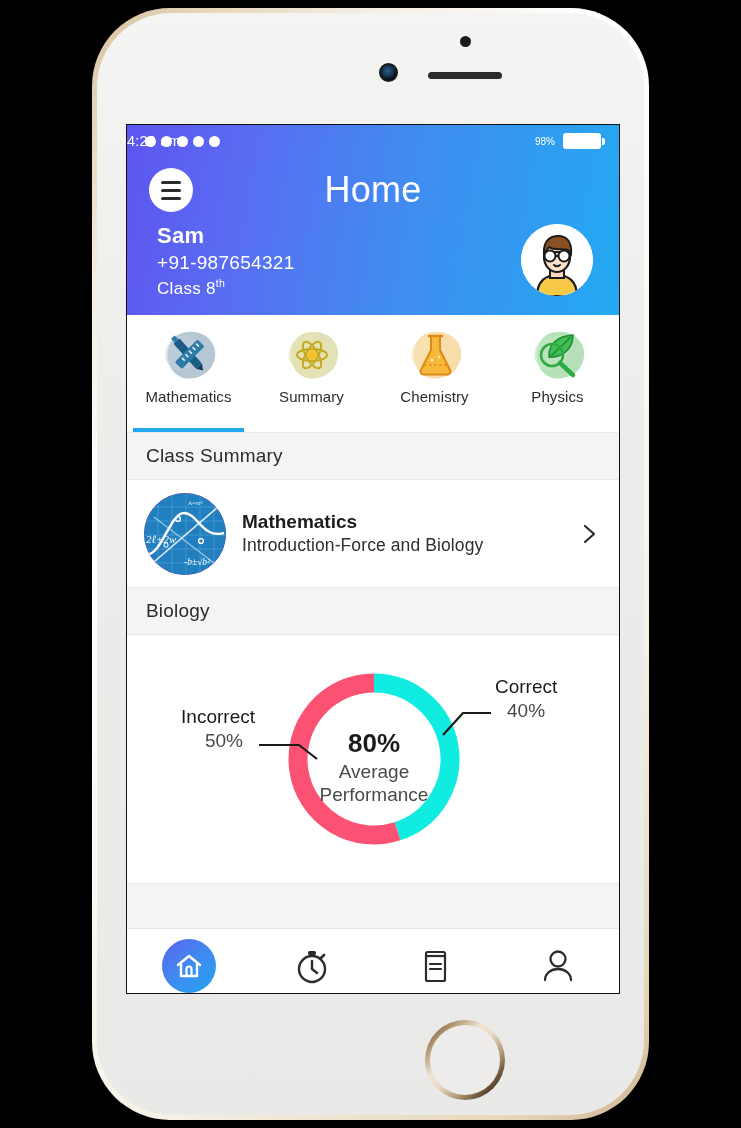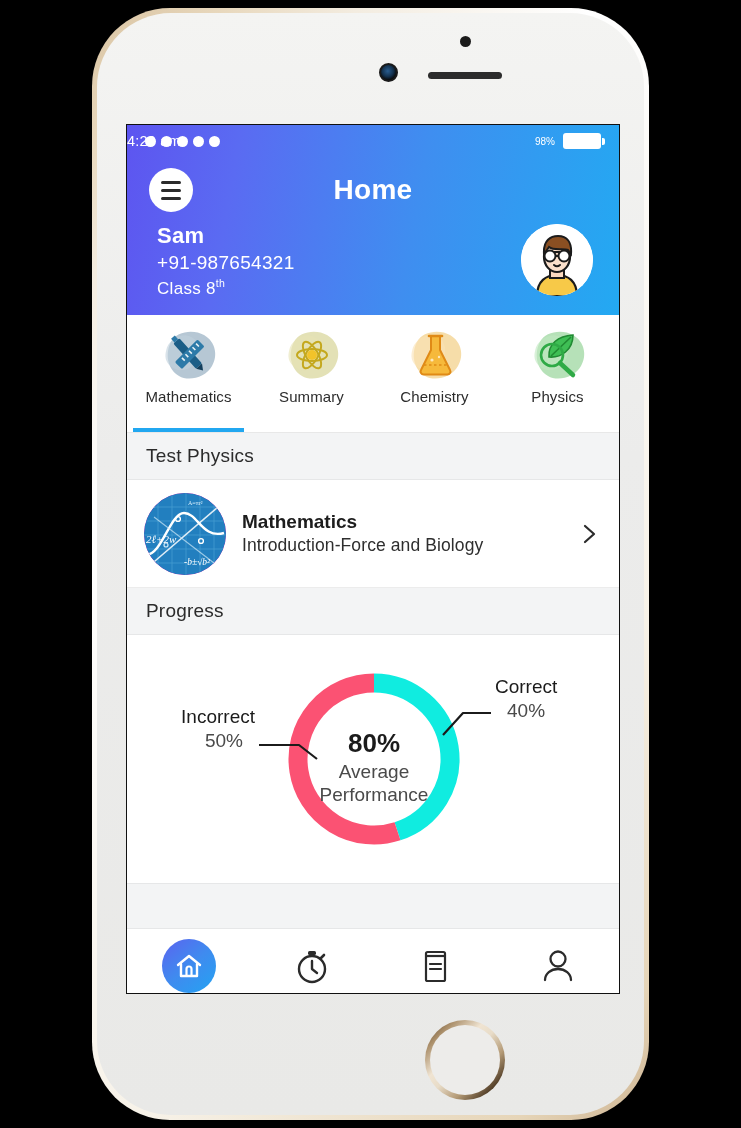--- a/index.html
+++ b/index.html
@@ -156,22 +156,22 @@
     gap: 5px;
     cursor: pointer;
     z-index: 2;
   }
   .menu-bar { width: 20px; height: 3px; border-radius: 2px; background: #2b2b2b; }
   #header-title {
     position: absolute;
     left: 0; right: 0;
     text-align: center;
     color: #fff;
-    font-size: 28px;
-    font-weight: 700;
+    font-size: 36px;
+    font-weight: 400;
     letter-spacing: 0.3px;
   }
 
   #user-block {
     position: absolute;
     left: 30px;
     top: 98px;
     color: #fff;
   }
   #user-name { font-size: 22px; font-weight: 700; letter-spacing: 0.3px; }
@@ -415,21 +415,21 @@
         <path d="M10 25 C12 14 24 7 33 10 C42 13 45 22 42 31 C39 41 28 47 19 43 C11 39 8 33 10 25 Z" fill="#c0e8c0" opacity="0.6"></path>
         <path d="M48 9 C33 10 23 18 24 31 C36 32 48 24 48 9 Z" fill="#3fbf55" stroke="#218a33" stroke-width="1.6"></path>
         <path d="M46 11 L26 30" stroke="#218a33" stroke-width="1.6"></path>
         <circle cx="27" cy="29" r="11" fill="none" stroke="#2faa46" stroke-width="2.6"></circle>
         <path d="M35 37 L48 49" stroke="#2faa46" stroke-width="4.5" stroke-linecap="round"></path>
       </svg>
       <span class="subject-label">Physics</span>
     </div>
   </div>
 
-  <div class="section-header">Test Physics</div>
+  <div class="section-header">Class Summary</div>
 
   <div id="test-summary-row">
     <div id="test-thumb">
       <svg viewBox="0 0 82 82" width="82" height="82">
         <defs>
             <clipPath id="thumbclip">
               <circle cx="41" cy="41" r="41"></circle>
             </clipPath>
           </defs>
         <g clip-path="url(#thumbclip)">
@@ -454,21 +454,21 @@
     </div>
     <div id="test-info">
       <div id="test-subject">Mathematics</div>
       <div id="test-topic">Introduction-Force and Biology</div>
     </div>
     <svg id="test-chevron" viewBox="0 0 24 24">
       <path d="M8 4 L17 12 L8 20" fill="none" stroke="#2b2b2b" stroke-width="2.2" stroke-linecap="round" stroke-linejoin="round"></path>
     </svg>
   </div>
 
-  <div class="section-header">Progress</div>
+  <div class="section-header">Biology</div>
 
   <div id="progress-panel">
     <svg id="donut-svg" width="494" height="248" viewBox="0 0 494 248">
 
       <g transform="translate(247,124)">
         <path d="M 0.00 -76.00 A 76 76 0 0 1 23.49 72.28" fill="none" stroke="#10ece0" stroke-width="19" stroke-linecap="butt"></path>
         <path d="M 23.49 72.28 A 76 76 0 1 1 -0.00 -76.00" fill="none" stroke="#fb5273" stroke-width="19" stroke-linecap="butt"></path>
       </g>
 
       <path d="M 132 110 L 172 110 L 190 124" fill="none" stroke="#1b1b1b" stroke-width="2.2" stroke-linejoin="round"></path>

